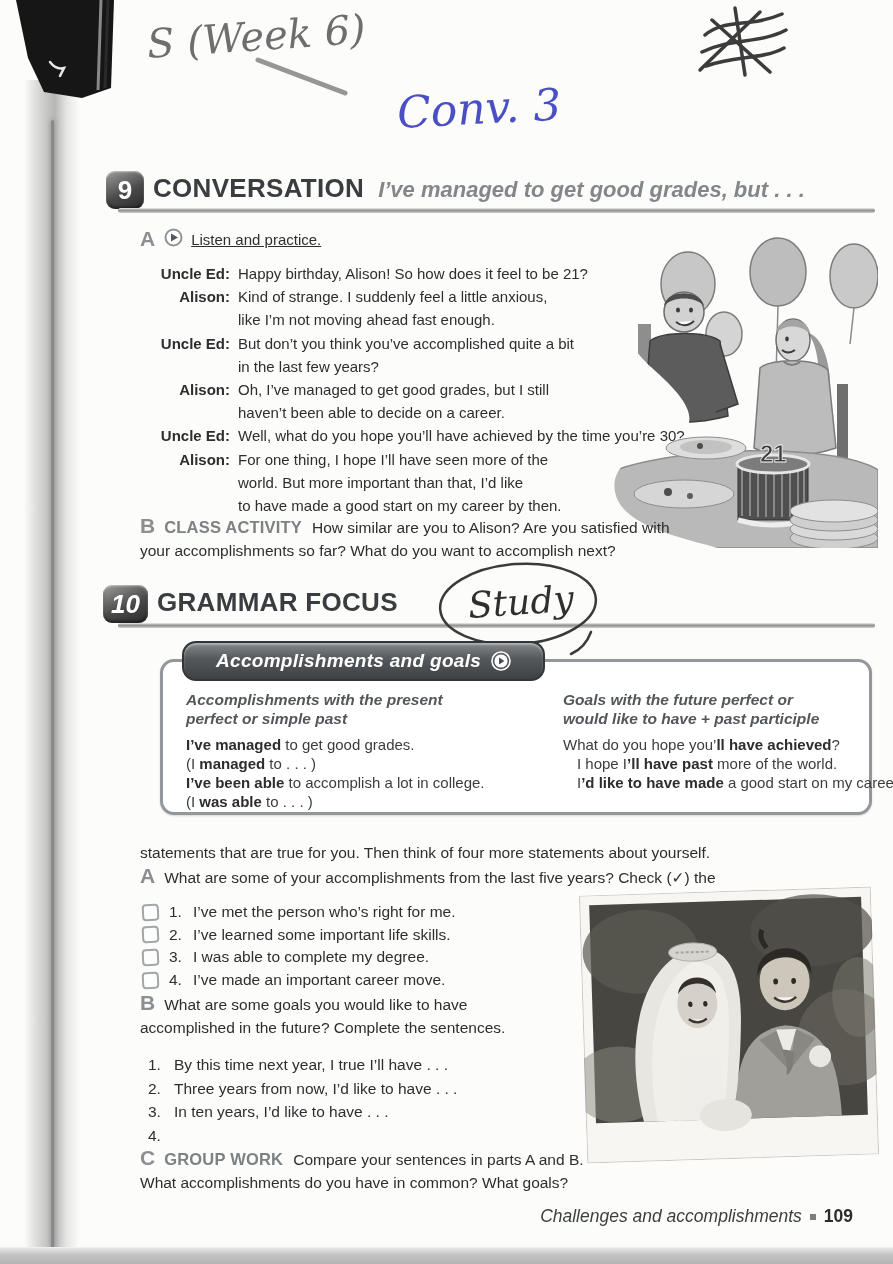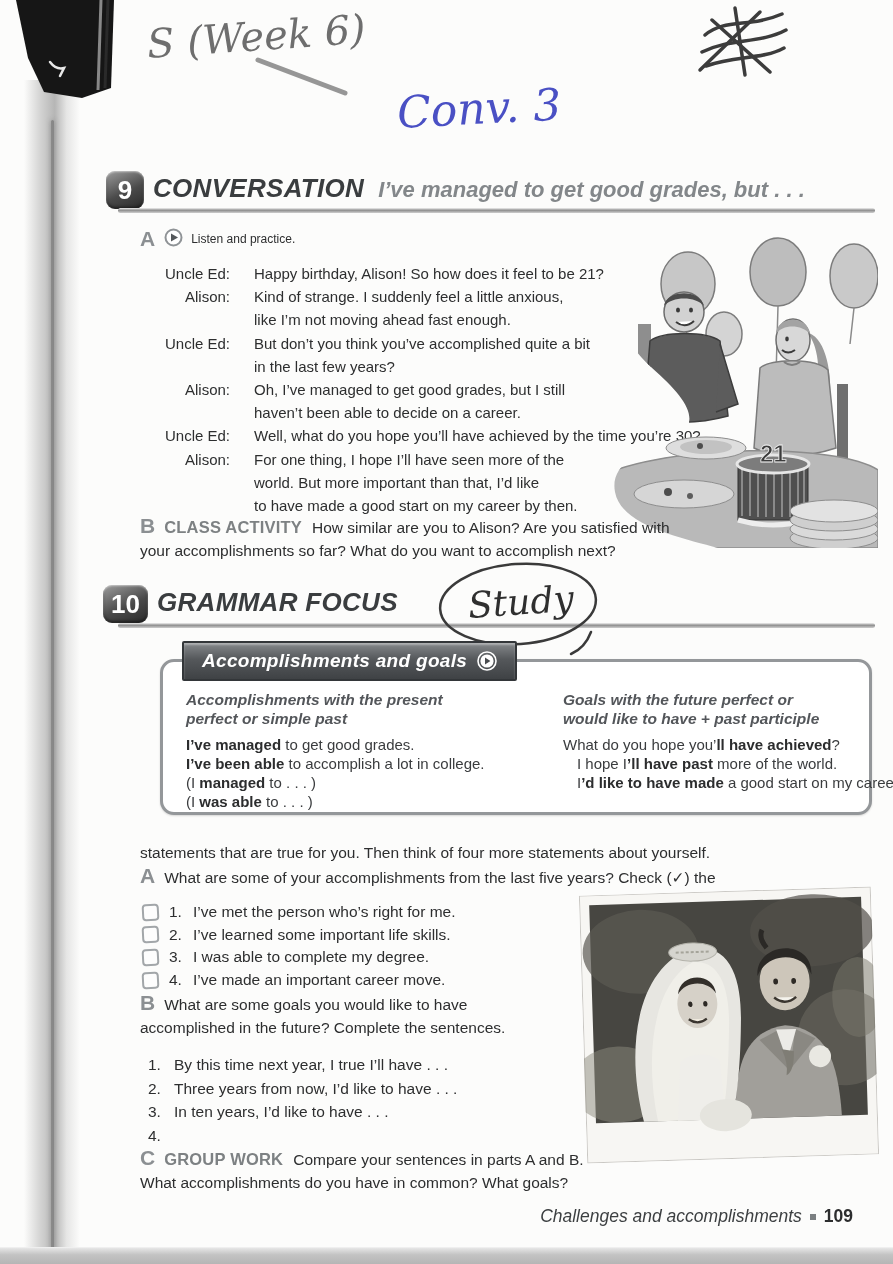--- a/index.html
+++ b/index.html
@@ -19,50 +19,50 @@
   
   .hw{position:absolute;pointer-events:none;}
   .hw text{font-family:"DejaVu Serif",serif;font-style:italic;}
 
   
   .badge{position:absolute;height:38px;border-radius:9px;color:#fff;font-weight:bold;
       font-size:26px;display:flex;align-items:center;justify-content:center;
       background:linear-gradient(155deg,#9d9d9d 0%,#4a4a4a 55%,#2b2b2b 100%);
       box-shadow:inset 0 1px 2px rgba(255,255,255,.55),inset 0 -2px 3px rgba(0,0,0,.5);}
   .badge9{left:106px;top:171px;width:38px;}
-  .badge10{left:103px;top:585px;width:45px;}
+  .badge10{left:103px;top:585px;width:45px;font-style:italic;}
   .sec-title{position:absolute;white-space:nowrap;}
   .t9{left:153px;top:173px;} .t10{left:157px;top:587px;}
-  .sec-main{font-size:26px;font-weight:bold;font-style:italic;color:#3a3d3f;letter-spacing:.3px;}
+  .sec-main{font-size:26px;font-weight:bold;color:#3a3d3f;letter-spacing:.3px;}
   .sec-sub{font-size:22px;font-weight:600;font-style:italic;color:#83878a;margin-left:14px;}
   .rule{position:absolute;height:5px;border-radius:3px;
       background:linear-gradient(#f1f1f1,#8e8e8e 45%,#cfcfcf);}
   .r9{left:118px;top:208px;width:757px;} .r10{left:118px;top:623px;width:757px;}
 
   
   .letter{font-size:21px;font-weight:bold;color:#8b8f92;margin-right:9px;}
   .plabel{font-size:16.5px;font-weight:bold;color:#7d8183;margin-right:10px;letter-spacing:.2px;}
   .bodyline{font-size:15.5px;line-height:23px;white-space:nowrap;}
   .play{display:inline-block;vertical-align:-4px;margin-right:8px;}
 
   
   .partA{position:absolute;left:140px;top:227px;display:flex;align-items:center;}
-  .partA .instr{font-size:12px;}
+  .partA .instr{font-size:15px;text-decoration:underline;}
   .dialog{position:absolute;left:158px;top:262px;}
   .dlg-row{display:flex;font-size:15px;line-height:23.2px;white-space:nowrap;}
-  .dlg-speaker{flex:0 0 72px;text-align:right;margin-right:24px;}
+  .dlg-speaker{flex:0 0 72px;text-align:right;margin-right:8px;font-weight:bold;}
   .illus{position:absolute;left:588px;top:236px;}
 
   .convB{position:absolute;left:140px;top:514px;}
 
   
   .hw-study{position:absolute;left:423px;top:554px;}
   .gbox{position:absolute;left:160px;top:659px;width:706px;height:150px;background:#fff;
       border:3px solid #94979a;border-radius:14px;box-shadow:0 1px 2px rgba(0,0,0,.15);}
-  .gtab{position:absolute;left:182px;top:641px;height:36px;padding:0 18px;border-radius:2px;
+  .gtab{position:absolute;left:182px;top:641px;height:36px;padding:0 32px;border-radius:14px;
       background:linear-gradient(#85888b,#55585b 45%,#3f4245);border:2px solid #333639;
       color:#fff;display:flex;align-items:center;gap:10px;
       font-size:19px;font-weight:bold;font-style:italic;letter-spacing:.3px;
       box-shadow:inset 0 2px 2px rgba(255,255,255,.35);}
   .gcols{position:absolute;left:186px;top:690px;display:flex;gap:11px;}
   .gcol1{width:320px;} .gcol2{width:350px;margin-left:46px;}
   .gb-heading{font-size:15.5px;font-weight:bold;font-style:italic;color:#53565a;line-height:19px;white-space:nowrap;}
   .gb-line{font-size:15px;line-height:19px;color:#3a3c3e;white-space:nowrap;}
   .gb-line.first{margin-top:7px;}
   .gb-line.indent{padding-left:14px;}
@@ -270,22 +270,22 @@
       <circle cx="10" cy="10" r="9" fill="none" stroke="#fff" stroke-width="1.6"></circle>
       <circle cx="10" cy="10" r="6.6" fill="#fff"></circle>
       <polygon points="8,6.4 13.4,10 8,13.6" fill="#4a4d50"></polygon>
     </svg>
   </div>
   <div class="gcols">
     <div class="gcol1">
         <div class="gb-heading">Accomplishments with the present</div>
         <div class="gb-heading">perfect or simple past</div>
         <div class="gb-line first"><b>I’ve managed</b> to get good grades.</div>
+        <div class="gb-line">(I <b>managed</b> to . . . )</div>
         <div class="gb-line"><b>I’ve been able</b> to accomplish a lot in college.</div>
-        <div class="gb-line">(I <b>managed</b> to . . . )</div>
         <div class="gb-line">(I <b>was able</b> to . . . )</div>
       </div>
     <div class="gcol2">
         <div class="gb-heading">Goals with the future perfect or</div>
         <div class="gb-heading">would like to have + past participle</div>
         <div class="gb-line first">What do you hope you’<b>ll have achieved</b>?</div>
         <div class="gb-line indent">I hope I<b>’ll have past</b> more of the world.</div>
         <div class="gb-line indent">I<b>’d like to have made</b> a good start on my career.</div>
       </div>
   </div>

